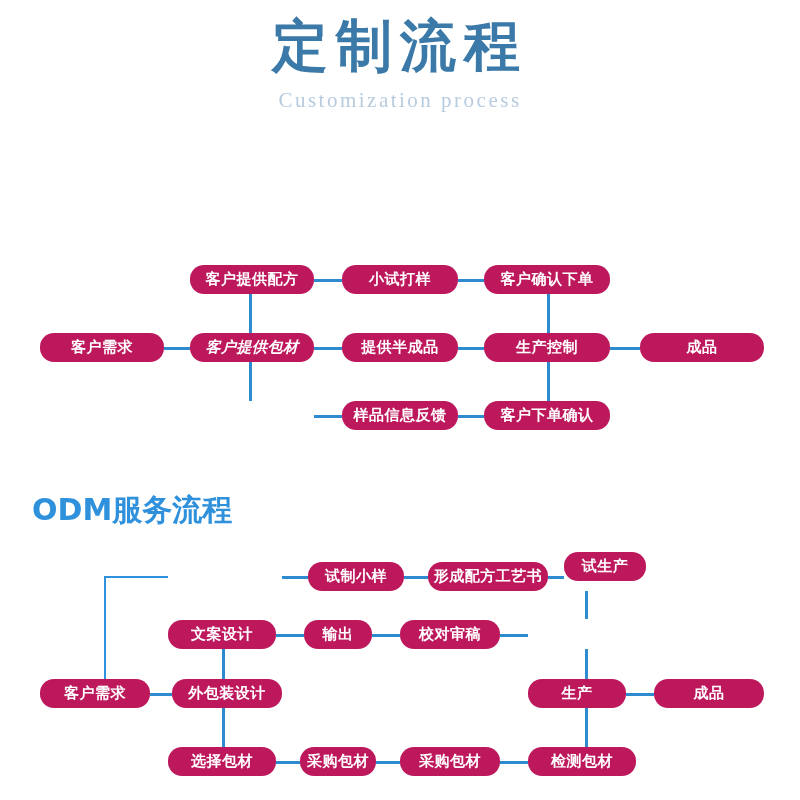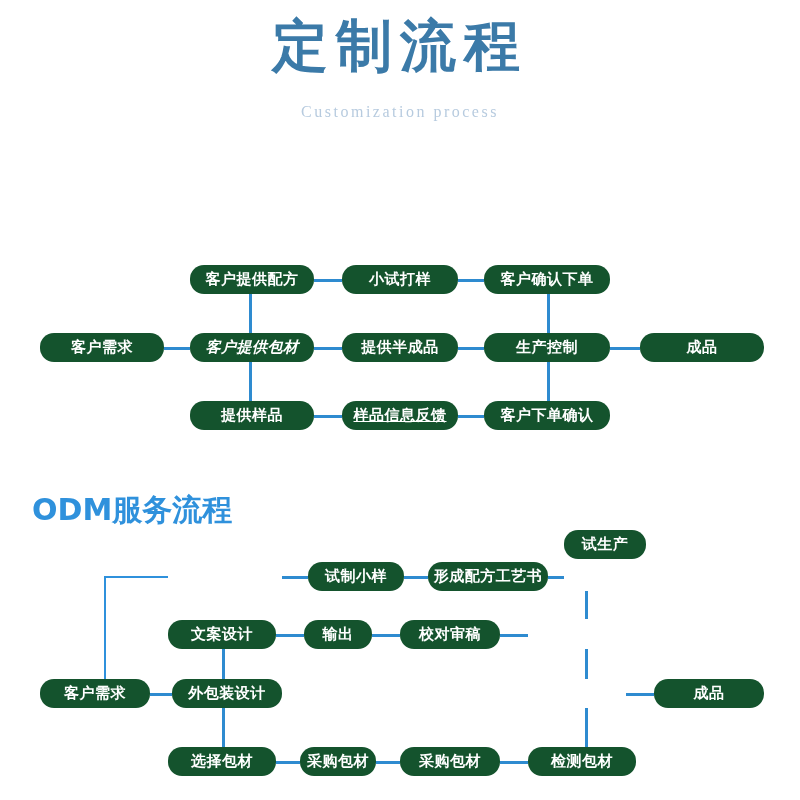--- a/index.html
+++ b/index.html
@@ -35,45 +35,45 @@
     font-size: 56px;
     font-weight: bold;
     color: #3B7AA8;
     letter-spacing: 8px;
     line-height: 68px;
     margin: 0;
     padding: 0;
   }
   .sub-title {
     font-family: "Liberation Serif", "DejaVu Serif", serif;
-    font-size: 16px;
+    font-size: 21px;
     color: #B7CBDF;
     letter-spacing: 2.5px;
     line-height: 30px;
-    margin: 17px;
+    margin: 5px;
     padding: 0;
   }
 
   
   .section-heading {
     position: absolute;
     font-family: "DejaVu Sans", "Liberation Sans", sans-serif;
     font-size: 30px;
     font-weight: bold;
     color: #2F91DC;
     letter-spacing: 0px;
     white-space: nowrap;
   }
   #oem-heading { left: 32px; top: 178px; }
   #odm-heading { left: 32px; top: 490px; text-align: right; }
 
   
   .node {
     position: absolute;
-    background: #14532d;
+    background: #be185d;
     color: #ffffff;
     border-radius: 14px;
     font-family: "DejaVu Sans", "Liberation Sans", sans-serif;
     font-size: 15px;
     font-weight: bold;
     display: flex;
     align-items: center;
     justify-content: center;
     box-sizing: border-box;
     white-space: nowrap;
@@ -124,22 +124,21 @@
   <div class="node" id="oem-n1" style="left:190px; top:265px; width:124px; height:29px;">客户提供配方</div>
   <div class="node" id="oem-n2" style="left:342px; top:265px; width:116px; height:29px;">小试打样</div>
   <div class="node" id="oem-n3" style="left:484px; top:265px; width:126px; height:29px;">客户确认下单</div>
 
   <div class="node" id="oem-n4" style="left:40px; top:333px; width:124px; height:29px;">客户需求</div>
   <div class="node" id="oem-n5" style="left:190px; top:333px; width:124px; height:29px;font-style:italic;">客户提供包材</div>
   <div class="node" id="oem-n6" style="left:342px; top:333px; width:116px; height:29px;">提供半成品</div>
   <div class="node" id="oem-n7" style="left:484px; top:333px; width:126px; height:29px;">生产控制</div>
   <div class="node" id="oem-n8" style="left:640px; top:333px; width:124px; height:29px;">成品</div>
 
-  <div class="node" id="oem-n9" style="left:190px; top:401px; width:124px; height:29px;">提供样品</div>
-  <div class="node" id="oem-n10" style="left:342px; top:401px; width:116px; height:29px;text-decoration:underline;">样品信息反馈</div>
+  <div class="node" id="oem-n10" style="left:342px; top:401px; width:116px; height:29px;">样品信息反馈</div>
   <div class="node" id="oem-n11" style="left:484px; top:401px; width:126px; height:29px;">客户下单确认</div>
 
   <div class="section-heading" id="odm-heading">ODM服务流程</div>
 
   <div class="conn conn-thin conn-v" style="left:104px; top:576px; height:118px;"></div>
   <div class="conn conn-thin conn-h" style="left:104px; top:576px; width:64px;"></div>
   <div class="conn conn-thin conn-h" style="left:104px; top:693px; width:14px;"></div>
 
   <div class="conn conn-h" style="left:282px; top:576px; width:26px;"></div>
   <div class="conn conn-h" style="left:404px; top:576px; width:24px;"></div>
@@ -158,28 +157,29 @@
 
   <div class="conn conn-v" style="left:222px; top:649px; height:30px;"></div>
   <div class="conn conn-v" style="left:222px; top:708px; height:39px;"></div>
 
   <div class="conn conn-v" style="left:585px; top:591px; height:28px;"></div>
   <div class="conn conn-v" style="left:585px; top:649px; height:30px;"></div>
   <div class="conn conn-v" style="left:585px; top:708px; height:39px;"></div>
 
   <div class="node" id="odm-n2" style="left:308px; top:562px; width:96px; height:29px;">试制小样</div>
   <div class="node" id="odm-n3" style="left:428px; top:562px; width:120px; height:29px;">形成配方工艺书</div>
-  <div class="node" id="odm-n4" style="left:564px; top:530px; width:82px; height:29px;">试生产</div>
+  <div class="node" id="odm-n4" style="left:564px; top:552px; width:82px; height:29px;">试生产</div>
 
   <div class="node" id="odm-n5" style="left:168px; top:620px; width:108px; height:29px;">文案设计</div>
   <div class="node" id="odm-n6" style="left:304px; top:620px; width:68px; height:29px;">输出</div>
   <div class="node" id="odm-n7" style="left:400px; top:620px; width:100px; height:29px;">校对审稿</div>
 
   <div class="node" id="odm-n9" style="left:40px; top:679px; width:110px; height:29px;">客户需求</div>
   <div class="node" id="odm-n10" style="left:172px; top:679px; width:110px; height:29px;">外包装设计</div>
+  <div class="node" id="odm-n11" style="left:528px; top:679px; width:98px; height:29px;">生产</div>
   <div class="node" id="odm-n12" style="left:654px; top:679px; width:110px; height:29px;">成品</div>
 
   <div class="node" id="odm-n13" style="left:168px; top:747px; width:108px; height:29px;text-align:center;">选择包材</div>
   <div class="node" id="odm-n14" style="left:300px; top:747px; width:76px; height:29px;">采购包材</div>
   <div class="node" id="odm-n15" style="left:400px; top:747px; width:100px; height:29px;">采购包材</div>
   <div class="node" id="odm-n16" style="left:528px; top:747px; width:108px; height:29px;">检测包材</div>
 
 </div>
 
 </body></html>

